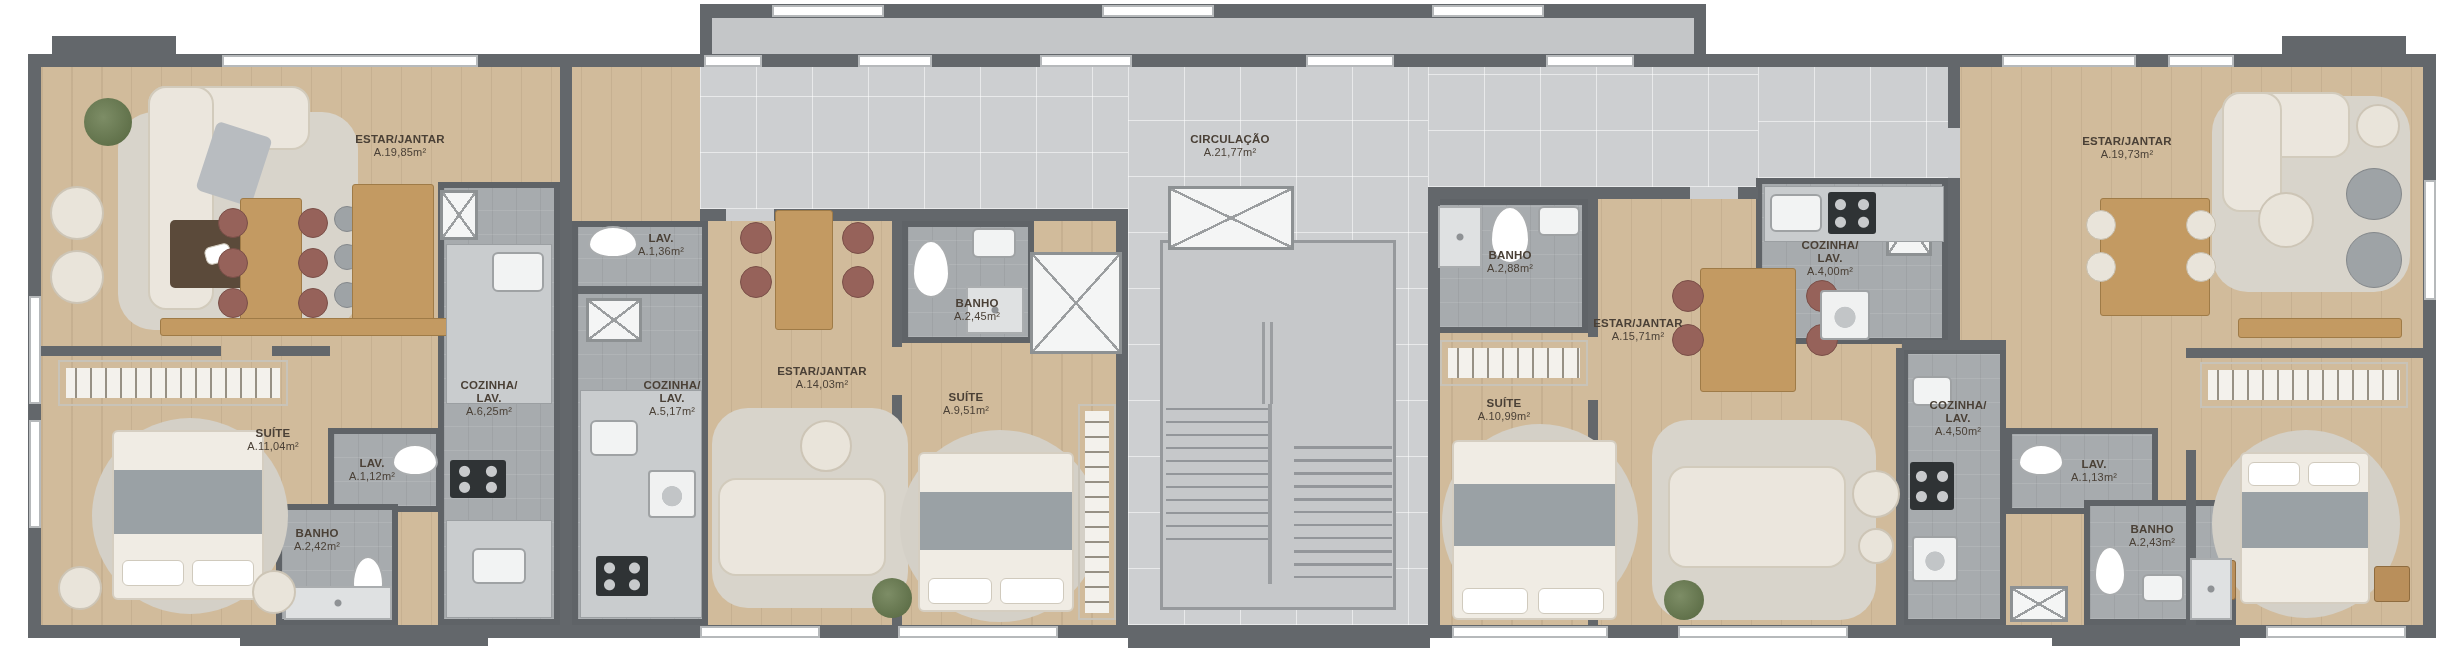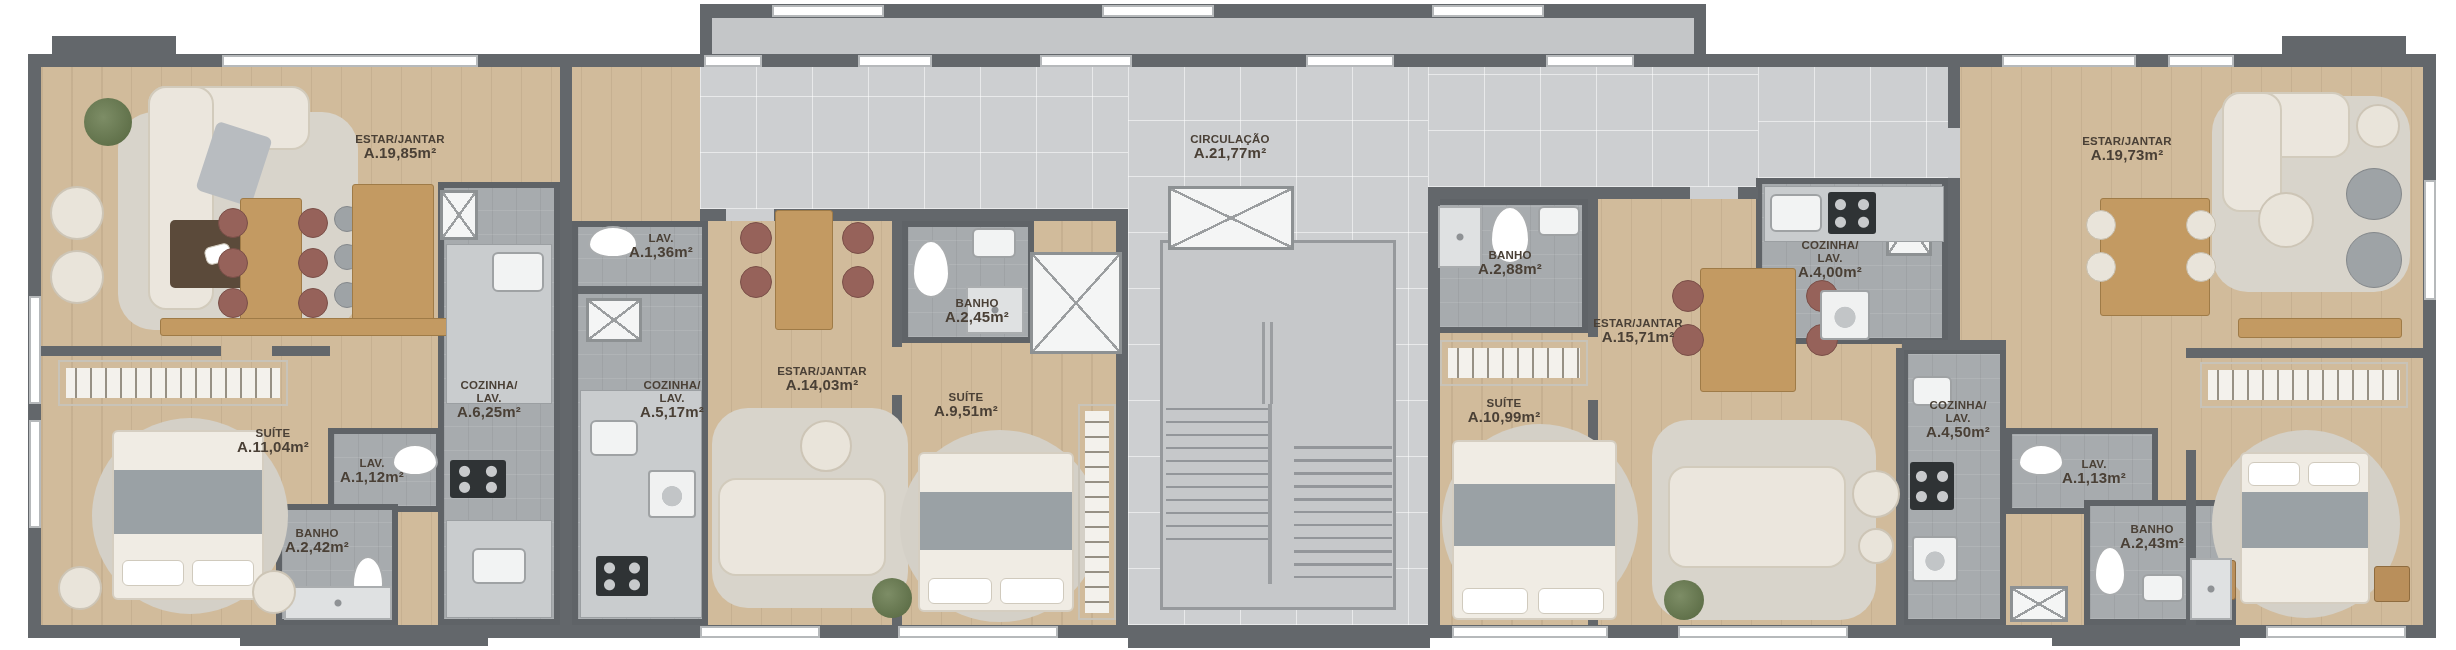--- a/index.html
+++ b/index.html
@@ -38,21 +38,21 @@
   .wrdv{background:#f3f1ec;border:2px solid #c8c3b8;padding:5px;background-image:repeating-linear-gradient(0deg,#969084 0 2px,transparent 2px 15px);background-clip:content-box;}
   .wc{background:#ffffff;border:2px solid #a9acae;border-radius:50% 50% 50% 50%/58% 58% 42% 42%;}
   .snk{background:#f2f3f3;border:2px solid #9fa2a4;border-radius:6px;}
   .stv{background:#2f3335;border-radius:3px;background-image:radial-gradient(circle at 26% 30%,#c8cacc 0 5px,transparent 6px),radial-gradient(circle at 74% 30%,#c8cacc 0 5px,transparent 6px),radial-gradient(circle at 26% 72%,#c8cacc 0 5px,transparent 6px),radial-gradient(circle at 74% 72%,#c8cacc 0 5px,transparent 6px);}
   .ctr{background:#c9ccce;border:1px solid #9b9fa2;}
   .app{background:#f0f1f1;border:2px solid #9fa2a4;border-radius:4px;background-image:radial-gradient(circle at 50% 55%,#c2c5c7 0 30%,transparent 32%);}
   .shw{background:#dfe1e2;border:2px solid #aaadaf;background-image:radial-gradient(circle at 50% 50%,#8f9295 0 3px,transparent 4px);}
   .lbl{position:absolute;transform:translate(-50%,-50%);text-align:center;color:#4a4036;
        font-weight:bold;font-size:11.5px;line-height:13px;letter-spacing:.2px;width:max-content;}
   .lbl .nm{display:block;overflow-wrap:anywhere;}
-  .lbl .ar{display:block;font-size:15px;font-weight:bold;}
+  .lbl .ar{display:block;font-size:11px;font-weight:normal;}
   .w2 .nm{max-width:64px;margin:0 auto;}
 </style>
 </head>
 <body>
 
 <div id="plan">
 
   <b class="a floor-wood" style="left:41px;top:67px;width:2382px;height:558px"></b>
   <b class="a floor-hall" style="left:700px;top:67px;width:428px;height:142px"></b>
   <b class="a floor-hall" style="left:1128px;top:67px;width:300px;height:558px"></b>

